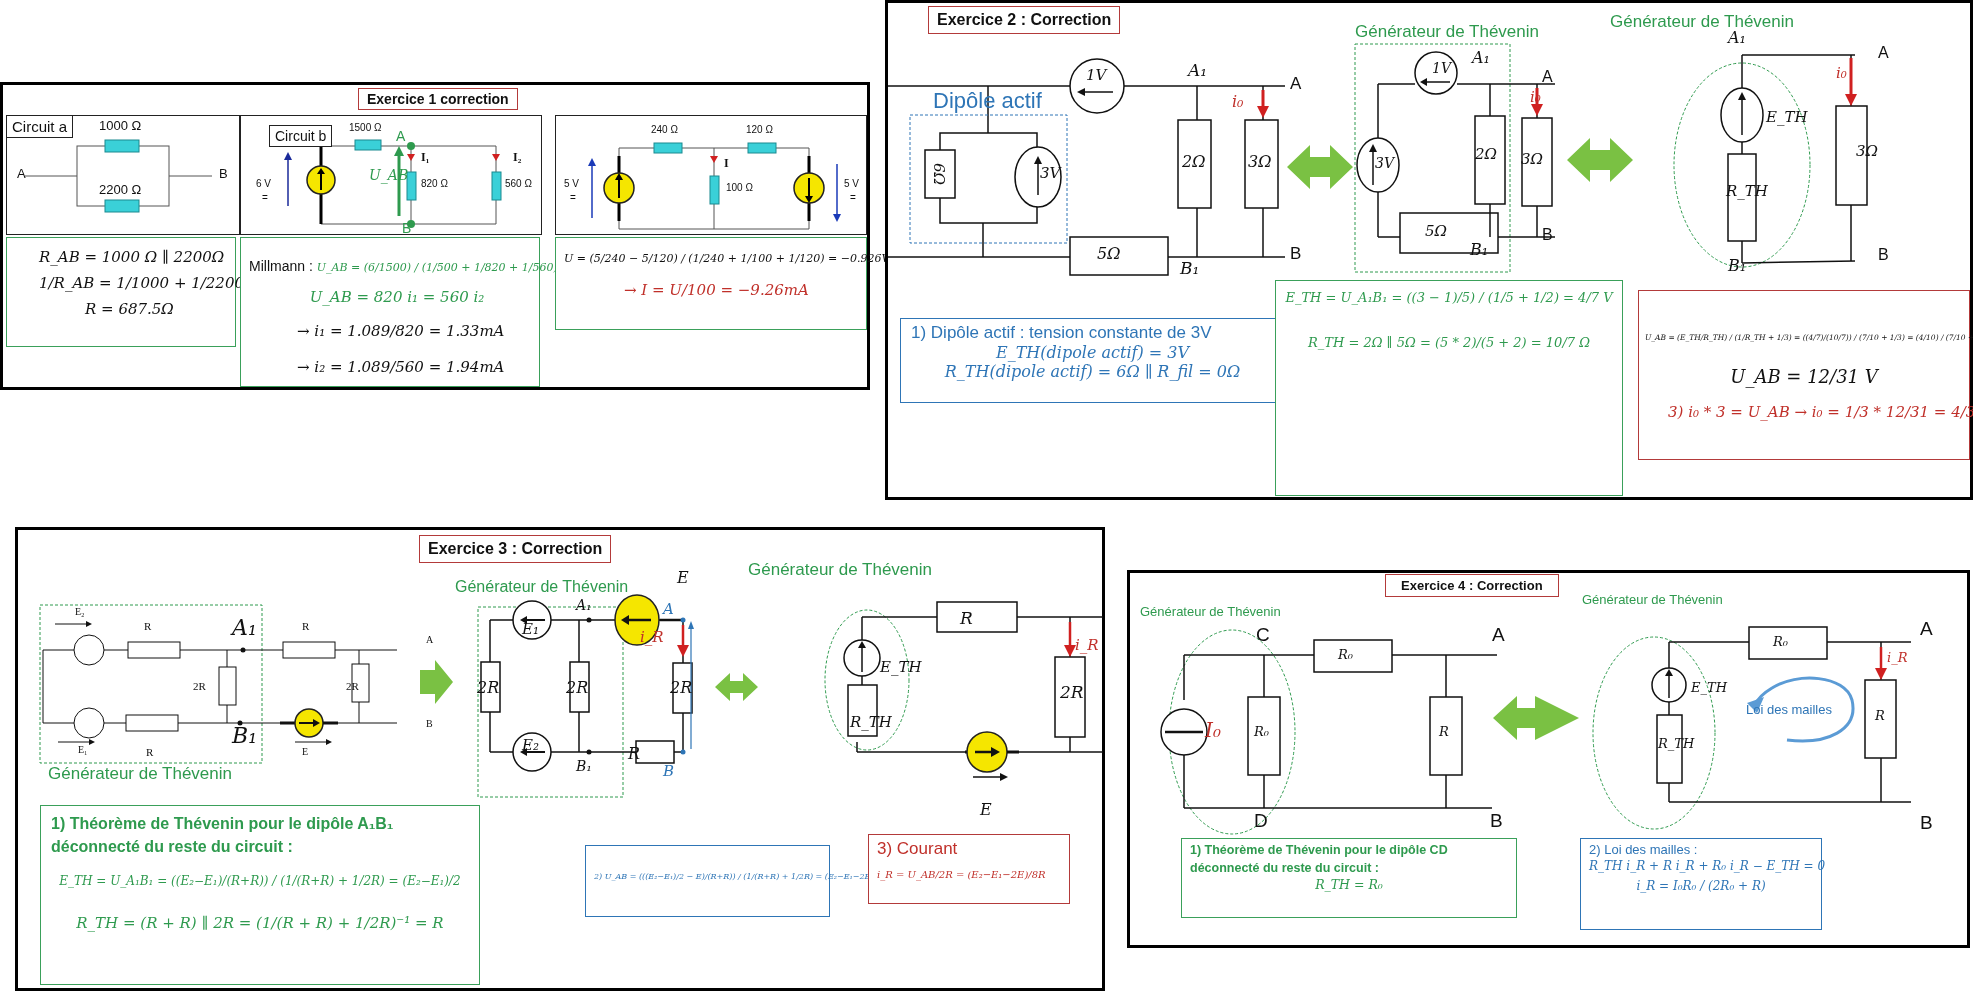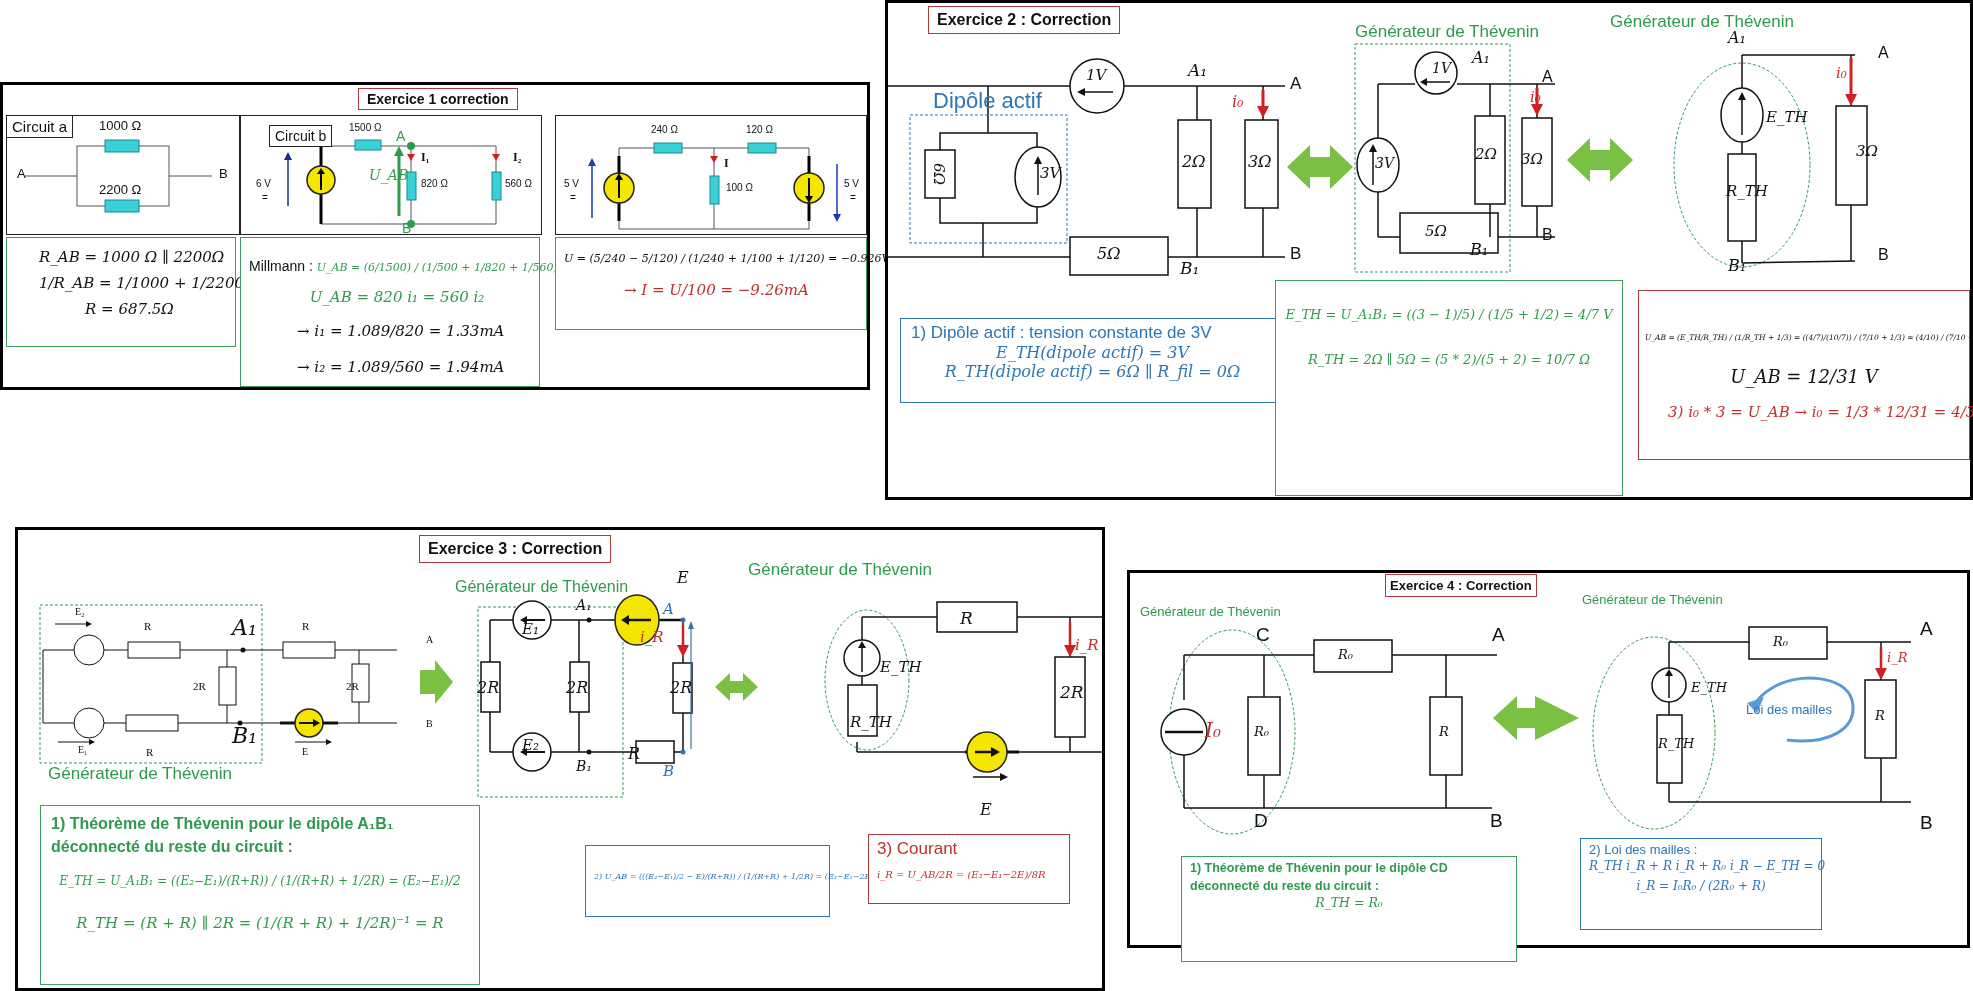--- a/index.html
+++ b/index.html
@@ -240,21 +240,21 @@
 <span class="abs serif" style="left:1766px;top:108px;font-size:15px;">E_TH</span>
 <span class="abs serif" style="left:1726px;top:182px;font-size:15px;">R_TH</span>
 <span class="abs serif" style="left:1856px;top:142px;font-size:15px;">3Ω</span>
 
 <div class="box blue-b blue" style="left:900px;top:318px;width:385px;height:85px;padding:4px 10px;font-size:17px;">
   <div class="line">1)   Dipôle actif : tension constante de 3V</div>
   <div class="line math" style="text-align:center;font-size:16px;">E_TH(dipole actif) = 3V</div>
   <div class="line math" style="text-align:center;font-size:16px;">R_TH(dipole actif) = 6Ω ∥ R_fil = 0Ω</div>
 </div>
 <div class="box green-b" style="left:1275px;top:280px;width:348px;height:216px;padding:4px 6px;">
-  <div class="line math green" style="font-size:13px;margin-top:22px;text-align:center;">E_TH = U_A₁B₁ = ((3 − 1)/5) / (1/5 + 1/2) = 4/7 V</div>
+  <div class="line math green" style="font-size:13px;margin-top:5px;text-align:center;">E_TH = U_A₁B₁ = ((3 − 1)/5) / (1/5 + 1/2) = 4/7 V</div>
   <div class="line math green" style="font-size:13px;margin-top:30px;text-align:center;">R_TH = 2Ω ∥ 5Ω = (5 * 2)/(5 + 2) = 10/7 Ω</div>
 </div>
 <div class="box red-b" style="left:1638px;top:290px;width:332px;height:170px;padding:6px 6px;">
   <div class="line math" style="font-size:7.5px;margin-top:36px;">U_AB = (E_TH/R_TH) / (1/R_TH + 1/3) = ((4/7)/(10/7)) / (7/10 + 1/3) = (4/10) / (7/10 + 1/3) = (4*3/30) / (7*3/30 + 1*10/30)</div>
   <div class="line math" style="font-size:18px;margin-top:24px;text-align:center;">U_AB = 12/31 V</div>
   <div class="line math red" style="font-size:15px;margin-top:16px;margin-left:23px;">3) i₀ * 3 = U_AB → i₀ = 1/3 * 12/31 = 4/31 A</div>
 </div>
 
 <div class="panel" style="left:15px;top:527px;width:1090px;height:464px;"></div>
 <div class="title-box" style="left:419px;top:535px;font-size:16px;padding:4px 8px;">Exercice 3 : Correction</div>
@@ -406,21 +406,21 @@
 </div>
 <div class="box blue-b blue" style="left:585px;top:845px;width:245px;height:72px;padding:6px 8px;">
   <div class="line math" style="font-size:8px;margin-top:20px;">2) U_AB = (((E₂−E₁)/2 − E)/(R+R)) / (1/(R+R) + 1/2R) = (E₂−E₁−2E)/4</div>
 </div>
 <div class="box red-b red" style="left:868px;top:834px;width:202px;height:70px;padding:4px 8px;">
   <div style="font-size:17px;">3) Courant</div>
   <div class="line math" style="font-size:10px;margin-top:10px;">i_R = U_AB/2R = (E₂−E₁−2E)/8R</div>
 </div>
 
 <div class="panel" style="left:1127px;top:570px;width:843px;height:378px;"></div>
-<div class="title-box" style="left:1385px;top:574px;font-size:13px;padding:3px 4px;">Exercice 4 : Correction</div>
+<div class="title-box" style="left:1385px;top:574px;font-size:13px;padding:3px 15px;">Exercice 4 : Correction</div>
 
 <svg style="left:1127px;top:570px;" width="843" height="280">
 
   <ellipse cx="105" cy="162" rx="63" ry="102" fill="none" stroke="#2e9a4e" stroke-dasharray="3,2"></ellipse>
   <line x1="57" y1="85" x2="187" y2="85" stroke="#111" stroke-width="1.5"></line>
   <rect x="187" y="70" width="78" height="32" fill="#fff" stroke="#111" stroke-width="1.5"></rect>
   <line x1="265" y1="85" x2="370" y2="85" stroke="#111" stroke-width="1.5"></line>
   <line x1="57" y1="85" x2="57" y2="130" stroke="#111" stroke-width="1.5"></line>
   <circle cx="57" cy="162" r="23" fill="#fff" stroke="#111" stroke-width="1.5"></circle>
   <line x1="38" y1="162" x2="76" y2="162" stroke="#111" stroke-width="2.5"></line>
@@ -469,21 +469,21 @@
 <span class="abs serif" style="left:1439px;top:724px;font-size:13px;">R</span>
 <span class="abs" style="left:1920px;top:618px;font-size:19px;">A</span>
 <span class="abs" style="left:1920px;top:812px;font-size:19px;">B</span>
 <span class="abs serif" style="left:1773px;top:634px;font-size:13px;">R₀</span>
 <span class="abs serif" style="left:1875px;top:708px;font-size:13px;">R</span>
 <span class="abs serif red" style="left:1887px;top:650px;font-size:13px;">i_R</span>
 <span class="abs serif" style="left:1691px;top:680px;font-size:13px;">E_TH</span>
 <span class="abs serif" style="left:1658px;top:736px;font-size:13px;">R_TH</span>
 <span class="abs" style="left:1746px;top:702px;font-size:13px;color:#2e75b6;">Loi  des mailles</span>
 
-<div class="box green-b green" style="left:1181px;top:856px;width:336px;height:106px;padding:3px 8px;font-size:12.5px;">
+<div class="box green-b green" style="left:1181px;top:838px;width:336px;height:80px;padding:3px 8px;font-size:12.5px;">
   <div style="font-weight:bold;line-height:1.4;">1)   Théorème de Thévenin   pour le dipôle CD déconnecté du reste du circuit :</div>
   <div class="math" style="text-align:center;">R_TH = R₀</div>
 </div>
 <div class="box blue-b blue" style="left:1580px;top:838px;width:242px;height:92px;padding:3px 8px;font-size:13px;">
   <div>2) Loi des mailles :</div>
   <div class="line math" style="font-size:12px;margin-top:2px;">R_TH i_R + R i_R + R₀ i_R − E_TH = 0</div>
   <div class="line math" style="font-size:12px;margin-top:6px;text-align:center;">i_R = I₀R₀ / (2R₀ + R)</div>
 </div>
 
 </body></html>

